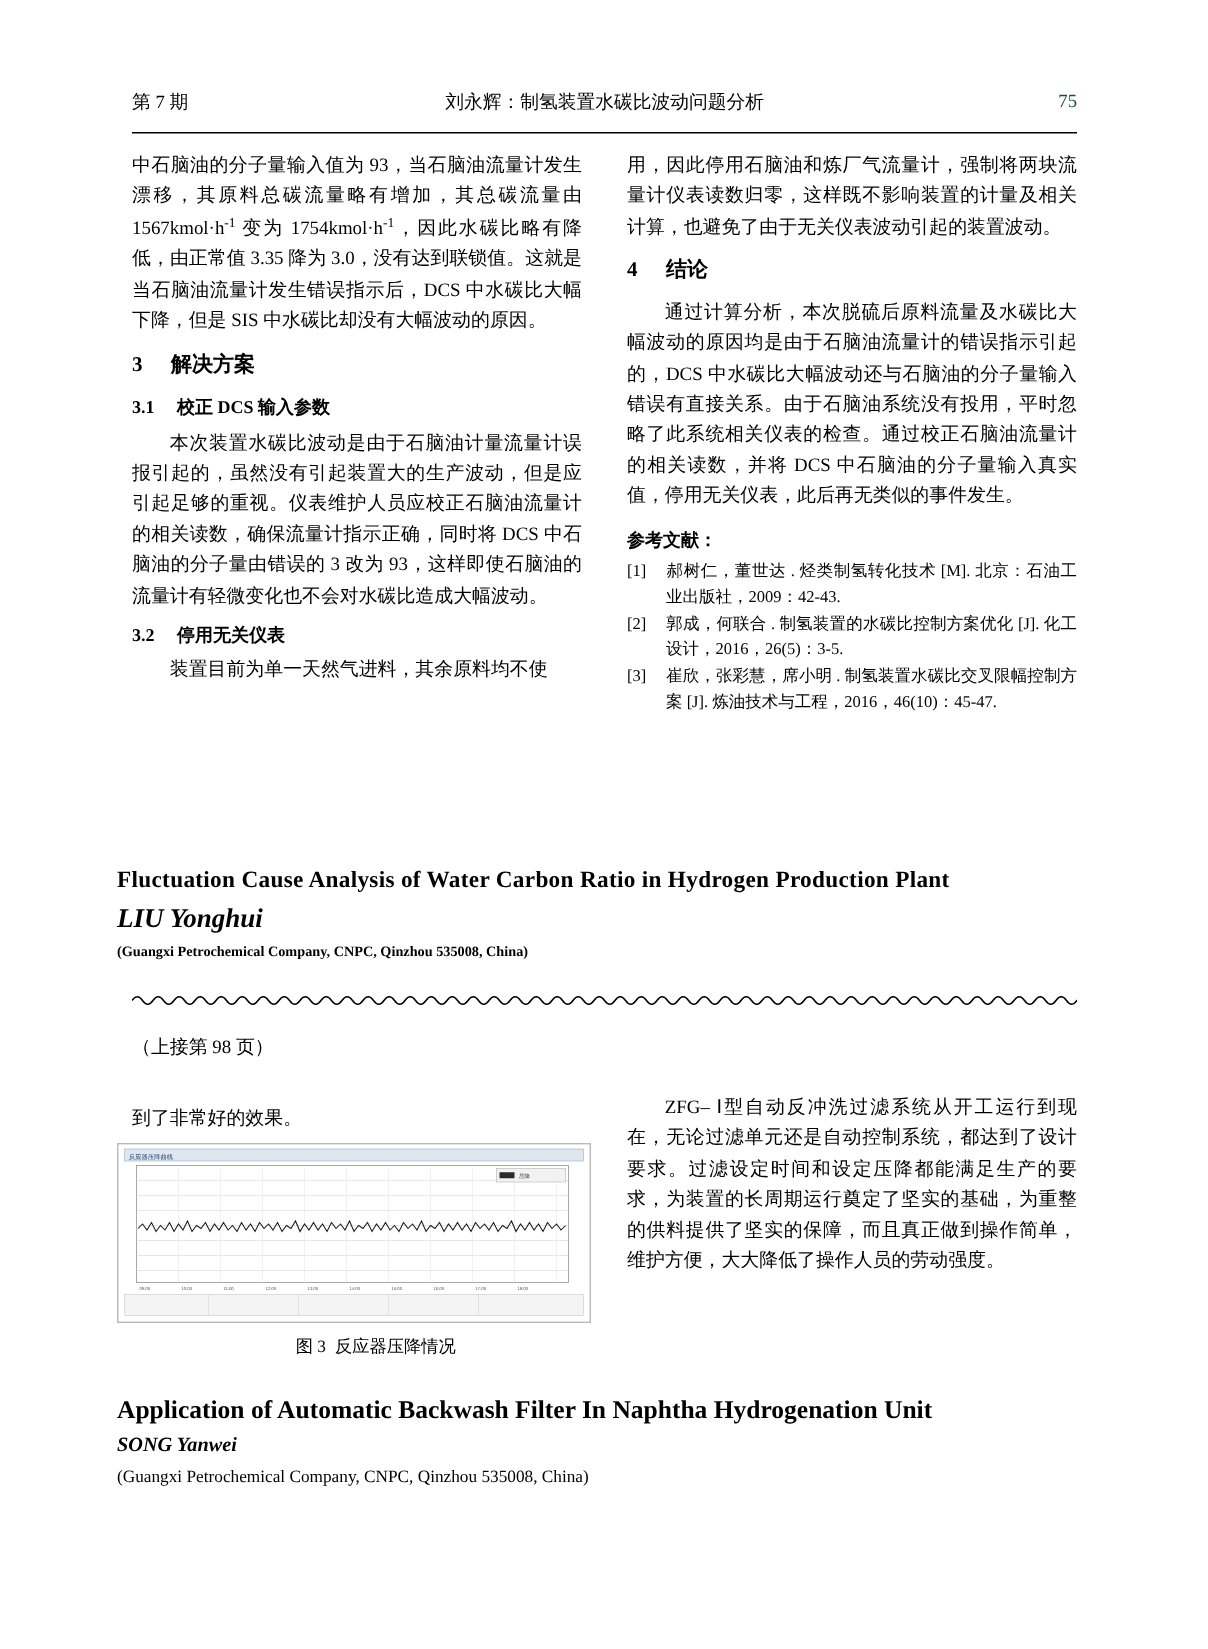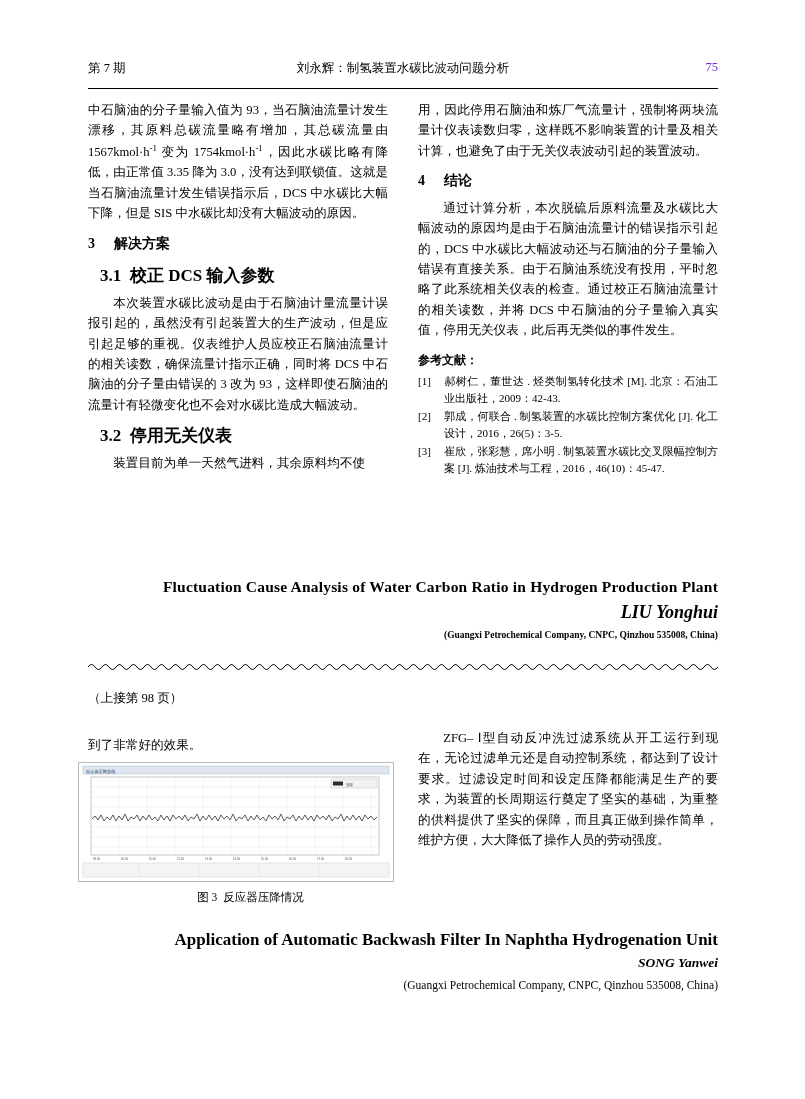--- a/index.html
+++ b/index.html
@@ -40,21 +40,21 @@
   .runhead .rh-center {
     position: absolute;
     left: 0; top: 0;
     width: 630px;
     text-align: center;
     font-size: 12.5px;
   }
   .runhead .rh-right {
     position: absolute;
     right: 0; top: 0;
-    color: #6d28d9;
+    color: #14532d;
     font-size: 12.5px;
   }
   .rule {
     position: absolute;
     left: 88px;
     top: 88px;
     width: 630px;
     height: 1px;
     background: #000;
   }
@@ -79,23 +79,23 @@
 
   h2.sec {
     font-size: 14px;
     font-weight: bold;
     margin: 9px 0 5px 0;
     text-indent: 0;
   }
   h2.sec .num { display: inline-block; min-width: 26px; }
 
   h3.subsec {
-    font-size: 17px;
-    font-weight: bold;
-    margin: 7px 0 3px 12px;
+    font-size: 12px;
+    font-weight: bold;
+    margin: 7px 0 3px 0;
     text-indent: 0;
   }
   h3.subsec .num { display: inline-block; min-width: 30px; }
 
   .refs-title {
     font-size: 12px;
     font-weight: bold;
     margin: 10px 0 3px 0;
   }
   .ref-item {
@@ -106,23 +106,23 @@
     text-indent: -26px;
     text-align: justify;
   }
   .ref-item .rnum { display: inline-block; width: 26px; text-indent: 0; }
 
   sup.unit { font-size: 9px; vertical-align: super; }
 
   
   .entitle-block {
     position: absolute;
-    left: 88px;
-    width: 630px;
-    text-align: right;
+    left: 78px;
+    width: 630px;
+    text-align: left;
   }
   .en-title {
     font-family: "Liberation Serif", serif;
     font-weight: bold;
     font-size: 15.5px;
     letter-spacing: 0.2px;
   }
   .en-author {
     font-family: "Liberation Serif", serif;
     font-style: italic;

